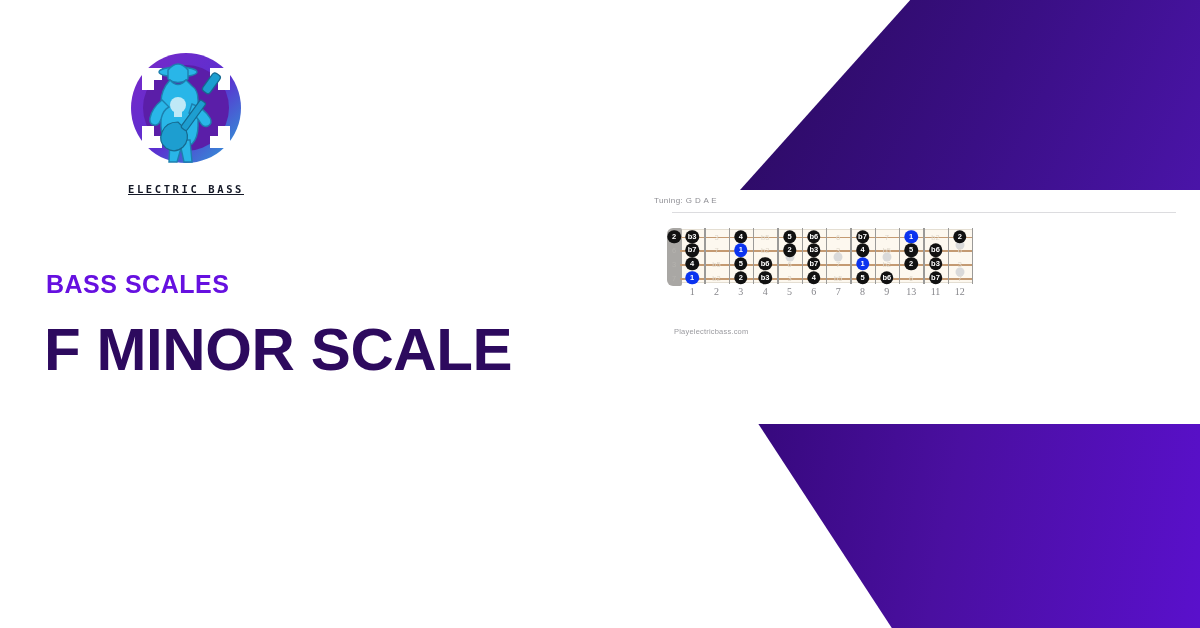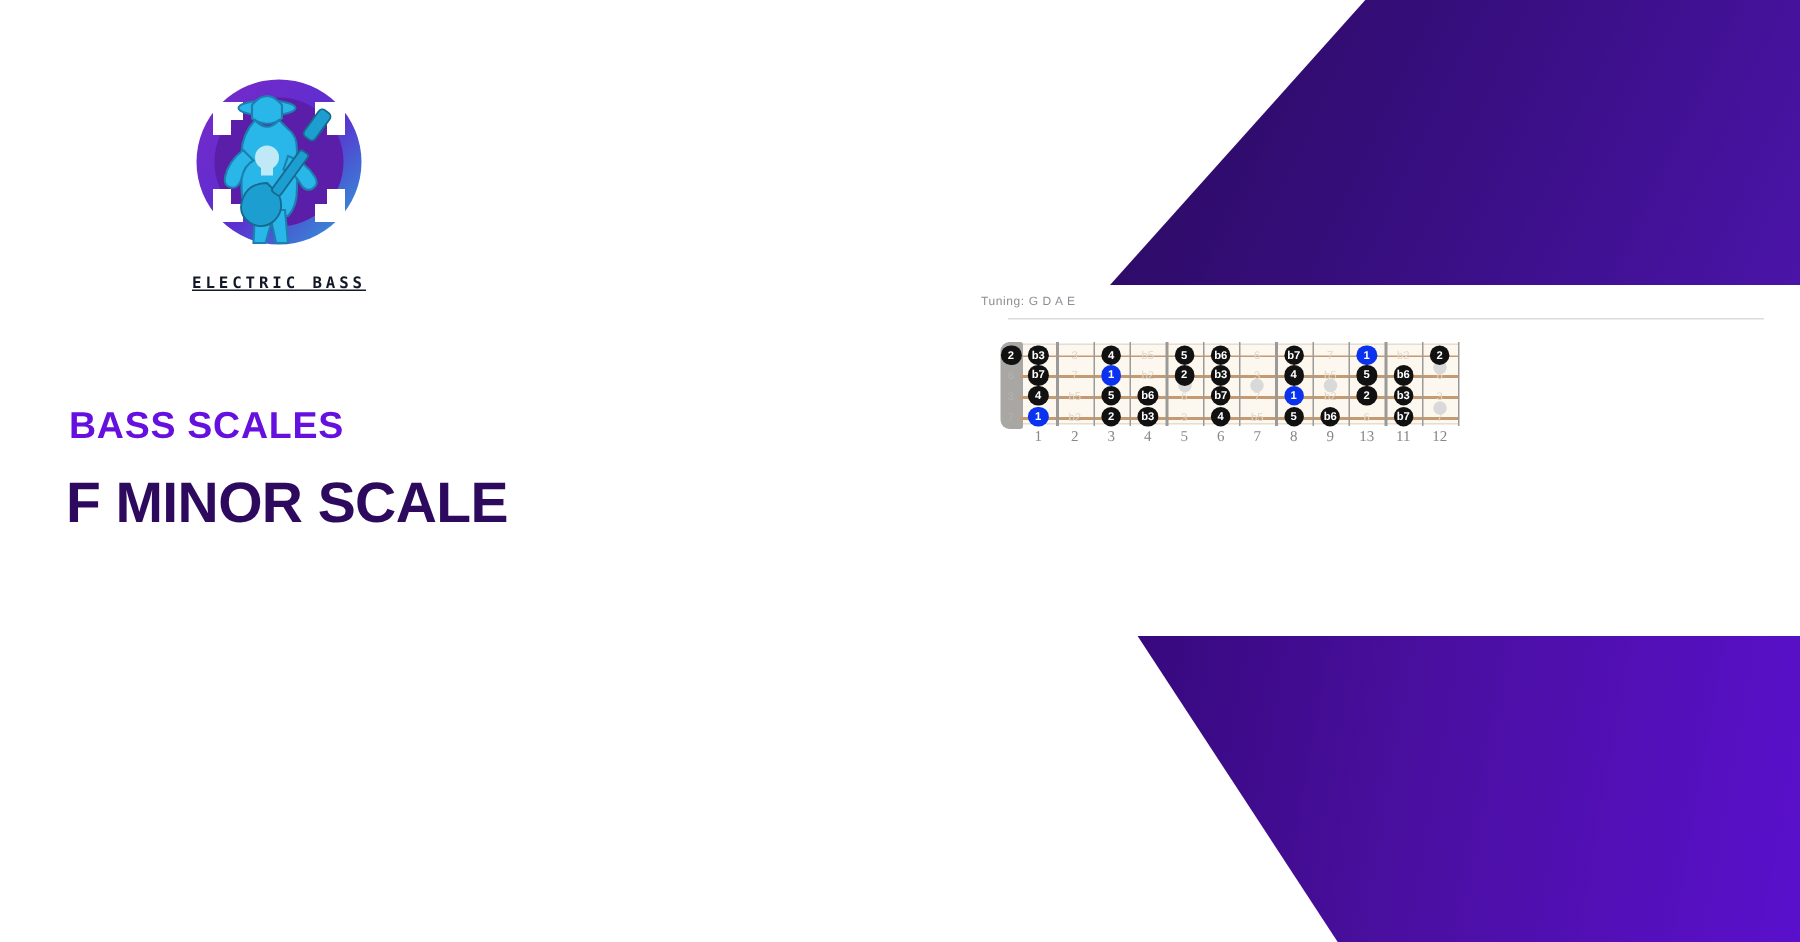--- a/index.html
+++ b/index.html
@@ -35,21 +35,21 @@
   #logo-sub  { font-size:10.5px; line-height:14px; letter-spacing:2.6px;text-decoration:underline; }
 
   
   #eyebrow {
     position:absolute; left:46px; top:270px;
     font-size:25px; font-weight:bold; color:#6610e0;
     letter-spacing:0.5px;
   }
   #headline {
     position:absolute; left:44px; top:312px; width:640px;
-    font-size:38px; font-weight:bold; color:#2d0a5e;
+    font-size:60px; font-weight:bold; color:#2d0a5e;
     line-height:1.28; letter-spacing:-0.4px;
   }
   #headline .hl-line { display:block; white-space:nowrap; }
 
   
   #diagram { position:absolute; left:648px; top:196px; width:540px; }
   #tuning  { font-size:8px; color:#8d8d93; letter-spacing:.4px; margin-left:6px; }
   #diagram-title {
     font-family:"DejaVu Sans Mono", monospace;
     font-size:17.5px; font-weight:bold; color:#3b3b3f;
@@ -234,13 +234,14 @@
         <div class="fretnum" style="left: 133.833px; top: 3px;">6</div>
         <div class="fretnum" style="left: 158.167px; top: 3px;">7</div>
         <div class="fretnum" style="left: 182.5px; top: 3px;">8</div>
         <div class="fretnum" style="left: 206.833px; top: 3px;">9</div>
         <div class="fretnum" style="left: 231.167px; top: 3px;">13</div>
         <div class="fretnum" style="left: 255.5px; top: 3px;">11</div>
         <div class="fretnum" style="left: 279.833px; top: 3px;">12</div>
       </div>
   </div>
 
+  <div id="credit">Playelectricbass.com</div>
 </div>
 
 </body></html>

